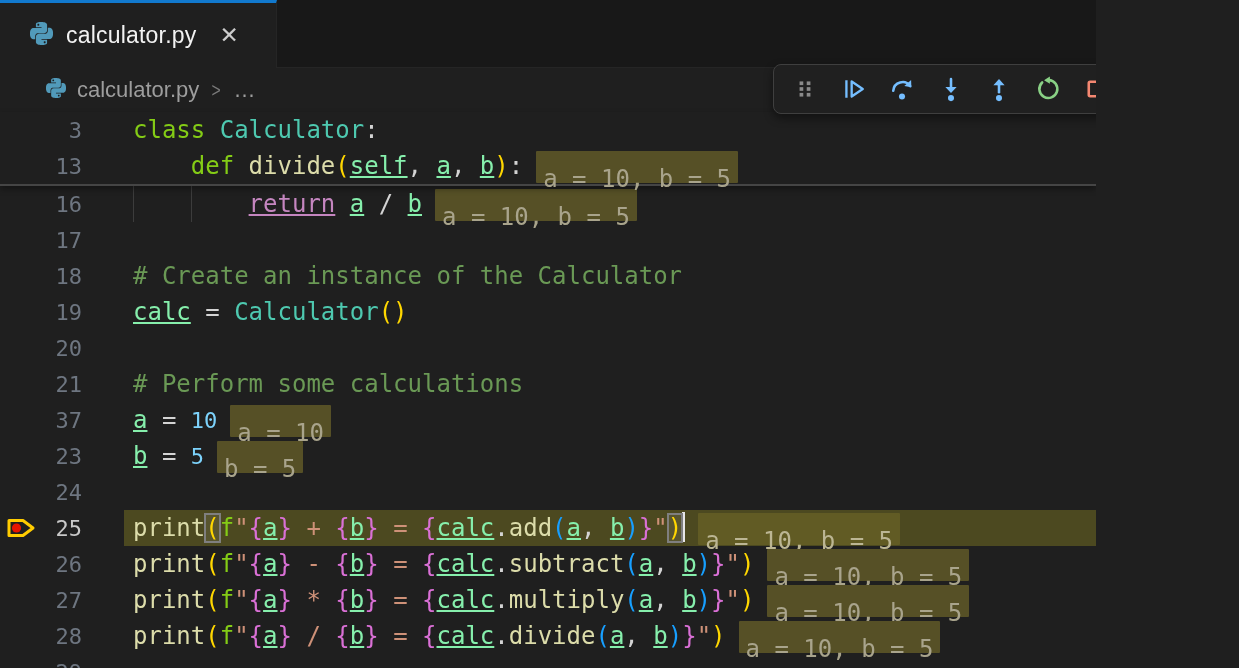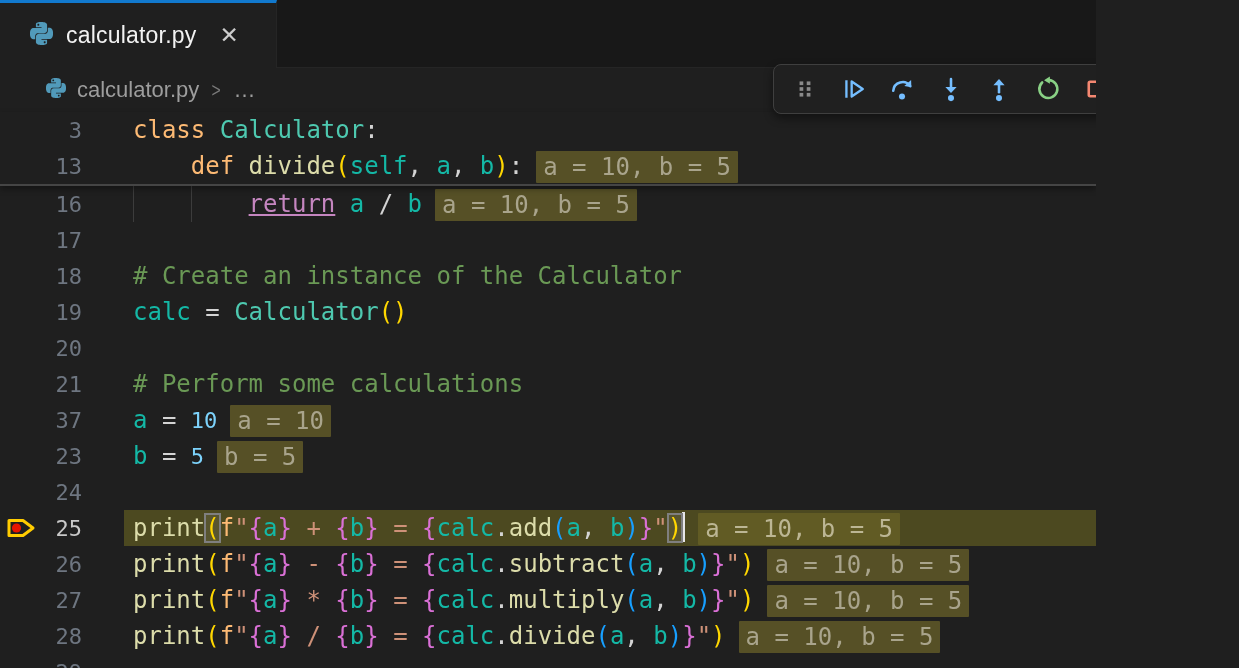--- a/index.html
+++ b/index.html
@@ -25,35 +25,35 @@
   .code-font { font-family:"DejaVu Sans Mono", monospace; font-size:24px; }
   .sticky { border-bottom:2px solid #454545; box-shadow:0 3px 6px rgba(0,0,0,.35); position:relative; z-index:3; background:#1f1f1f; }
   .row { height:36px; display:flex; align-items:center; position:relative; white-space:pre; }
   .gutter { width:100px; flex:none; position:relative; height:36px; display:flex; align-items:center; justify-content:flex-end; padding-right:18px; }
   .num { color:#6e7681; font-family:"DejaVu Sans Mono", monospace; font-size:22px; }
   .row.current .num { color:#c8c8c8; }
   .bp-icon { position:absolute; left:5px; top:4px; }
   .content { flex:1; height:36px; line-height:36px; margin-left:24px; padding-left:9px; position:relative; color:#d4d4d4; }
   .row.current .content { background:#4c4920; }
 
-  .tk.kw   { color:#fdba74;margin-top:45px; }
+  .tk.kw   { color:#84cc16;margin-top:45px; }
   .tk.ctrl { color:#c586c0;text-decoration:underline; }
   .tk.cls  { color:#4ec9b0; }
   .tk.fn   { color:#dcdcaa;margin-top:32px; }
-  .tk.var  { color:#14b8a6; }
+  .tk.var  { color:#86efac;text-decoration:underline; }
   .tk.num  { color:#7dd3fc; }
   .tk.str  { color:#ce9178; }
   .tk.com  { color:#6a9955; }
   .tk.fg   { color:#d4d4d4; }
   .tk.b1   { color:#ffd700; }
   .tk.b2   { color:#da70d6; }
   .tk.b3   { color:#179fff; }
   .tk.bm   { outline:2px solid #7f7f7f; outline-offset:-1px; background:rgba(255,255,255,.07); }
 
-  .hint { display:inline-block; background:#565026; color:#a9a48c; padding:0 7px; margin-left:13px; height:32px; line-height:32px; vertical-align:middle; border-radius:1px; }
+  .hint { display:inline-block; background:#565026; color:#a9a48c; padding:12px 7px; margin-left:13px; height:32px; line-height:32px; vertical-align:middle; border-radius:1px; }
   .row.current .hint { background:#615b24; color:#bcb694; }
   .cursor { display:inline-block; width:3px; height:30px; background:#e6e6e6; vertical-align:middle; margin-top:-4px; }
   .guide { position:absolute; top:0; bottom:0; width:1px; background:#3c3c3c; }
 
   
   .dbg-toolbar { position:absolute; left:773px; top:64px; width:355px; height:50px; background:#202020;
                  border:1px solid #3f3f3f; border-radius:8px; box-shadow:0 4px 10px rgba(0,0,0,.45);
                  display:flex; align-items:center; justify-content:space-between; padding:0 13px; z-index:10; }
   .dbg-btn { width:36px; height:36px; display:flex; align-items:center; justify-content:center; border-radius:5px; cursor:pointer; }
   .dbg-btn svg { display:block; }

